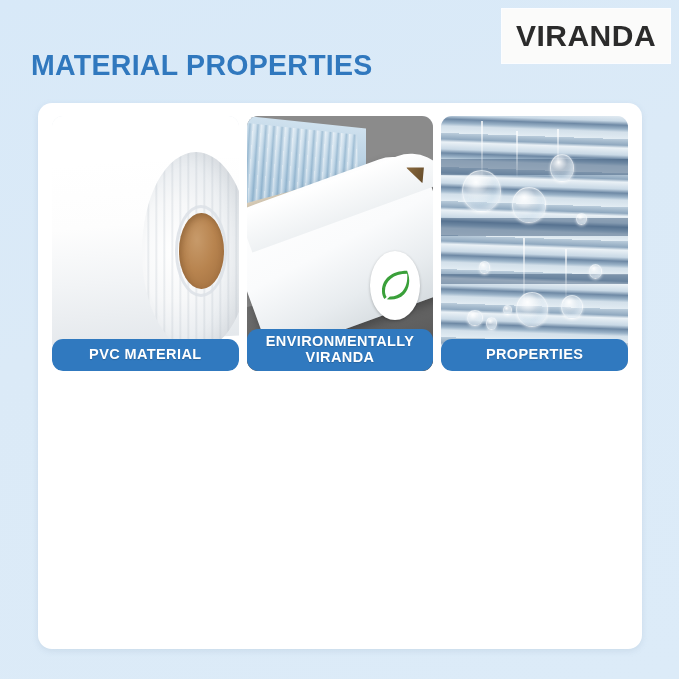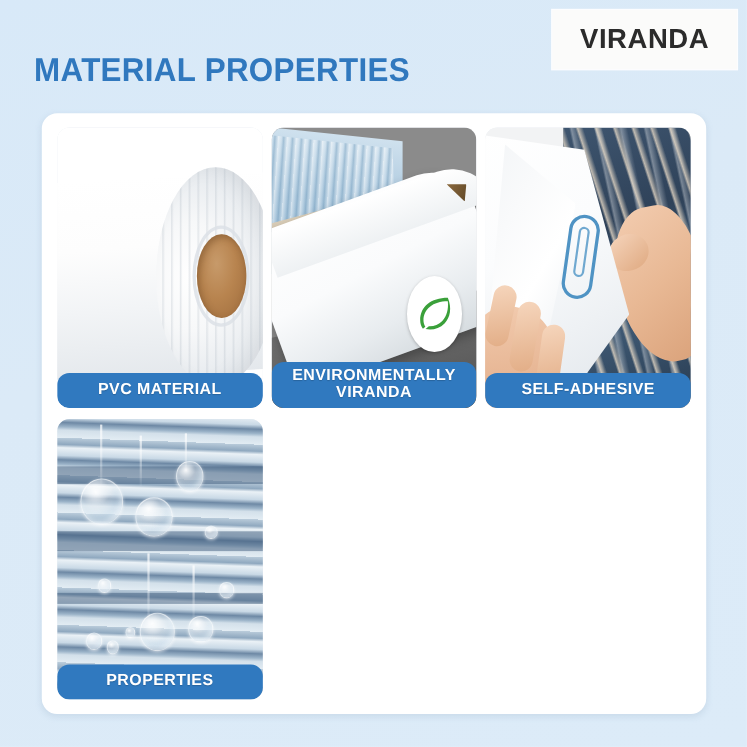--- a/index.html
+++ b/index.html
@@ -10,21 +10,21 @@
   }
   .page{position:relative;width:679px;height:679px;}
 
   
   .logo-box{
     position:absolute;left:502px;top:9px;width:168px;height:54px;
     background:#fbfbfa;display:flex;align-items:center;justify-content:center;
     box-shadow:0 0 0 1px rgba(255,255,255,0.9);
   }
   .logo-text{
-    font-size:25px;font-weight:bold;color:#2b2b2b;letter-spacing:0.5px;
+    font-size:30px;font-weight:bold;color:#2b2b2b;letter-spacing:0.5px;
     font-family:"Liberation Sans", sans-serif;
   }
 
   
   .heading{
     position:absolute;left:31px;top:48px;
     font-size:30px;font-weight:bold;color:#3078be;
     letter-spacing:0.3px;white-space:nowrap;
     font-family:"Liberation Sans", sans-serif;
     transform:scaleX(0.95);transform-origin:left center;
@@ -374,36 +374,20 @@
           <div class="eco-badge">
             <svg viewBox="0 0 32 32" width="76%" height="76%">
               <path d="M26 4C13 4 5 11 5 21c0 2.6.8 4.8 2.1 6.5l1.8-1.6C8 24.4 7.5 22.8 7.5 21 7.5 12.6 14.6 6.5 26 6.5c.6 6-.8 11.4-4.2 15-2.8 2.9-6.6 4.2-10.2 4l-2.5 2.2c5 1.1 10.5-.3 14.4-4.2C27.9 19.1 29.2 11.6 26 4z" fill="#3aa03a"></path>
               <path d="M23.5 8.5c-1.6 0-3.2.2-4.7.7l1.6 1.7-3.6.4 1.5 1.8-3.6.5 1.5 1.8-3.5.6 1.4 1.8-3.4.8 1.3 1.7-2.6 1.1" fill="none" stroke="#ffffff" stroke-width="1.1" stroke-linecap="round"></path>
             </svg>
           </div>
         </div>
         <div class="tile-label two-line">ENVIRONMENTALLY VIRANDA</div>
       </div>
 
-      <div class="tile">
-        <div class="tile-media">
-          <div class="sa-bg"></div>
-          <div class="sa-marble"></div>
-          <div class="sa-hand-r"></div>
-          <div class="sa-finger-r"></div>
-          <div class="sa-peel"></div>
-          <div class="sa-peel-fold"></div>
-          <div class="sa-clip"></div>
-          <div class="sa-hand-l"></div>
-          <div class="sa-fing sa-f1"></div>
-          <div class="sa-fing sa-f2"></div>
-          <div class="sa-fing sa-f3"></div>
-        </div>
-        <div class="tile-label">SELF-ADHESIVE</div>
-      </div>
 
       <div class="tile">
         <div class="tile-media">
           <div class="wp-bg"></div>
           <div class="wp-band wp-b1"></div>
           <div class="wp-band wp-b2"></div>
           <div class="wp-band wp-b3"></div>
           <div class="trail" style="left:21%;top:2%;height:22%;"></div>
           <div class="trail" style="left:40%;top:6%;height:18%;"></div>
           <div class="trail" style="left:62%;top:5%;height:14%;"></div>

